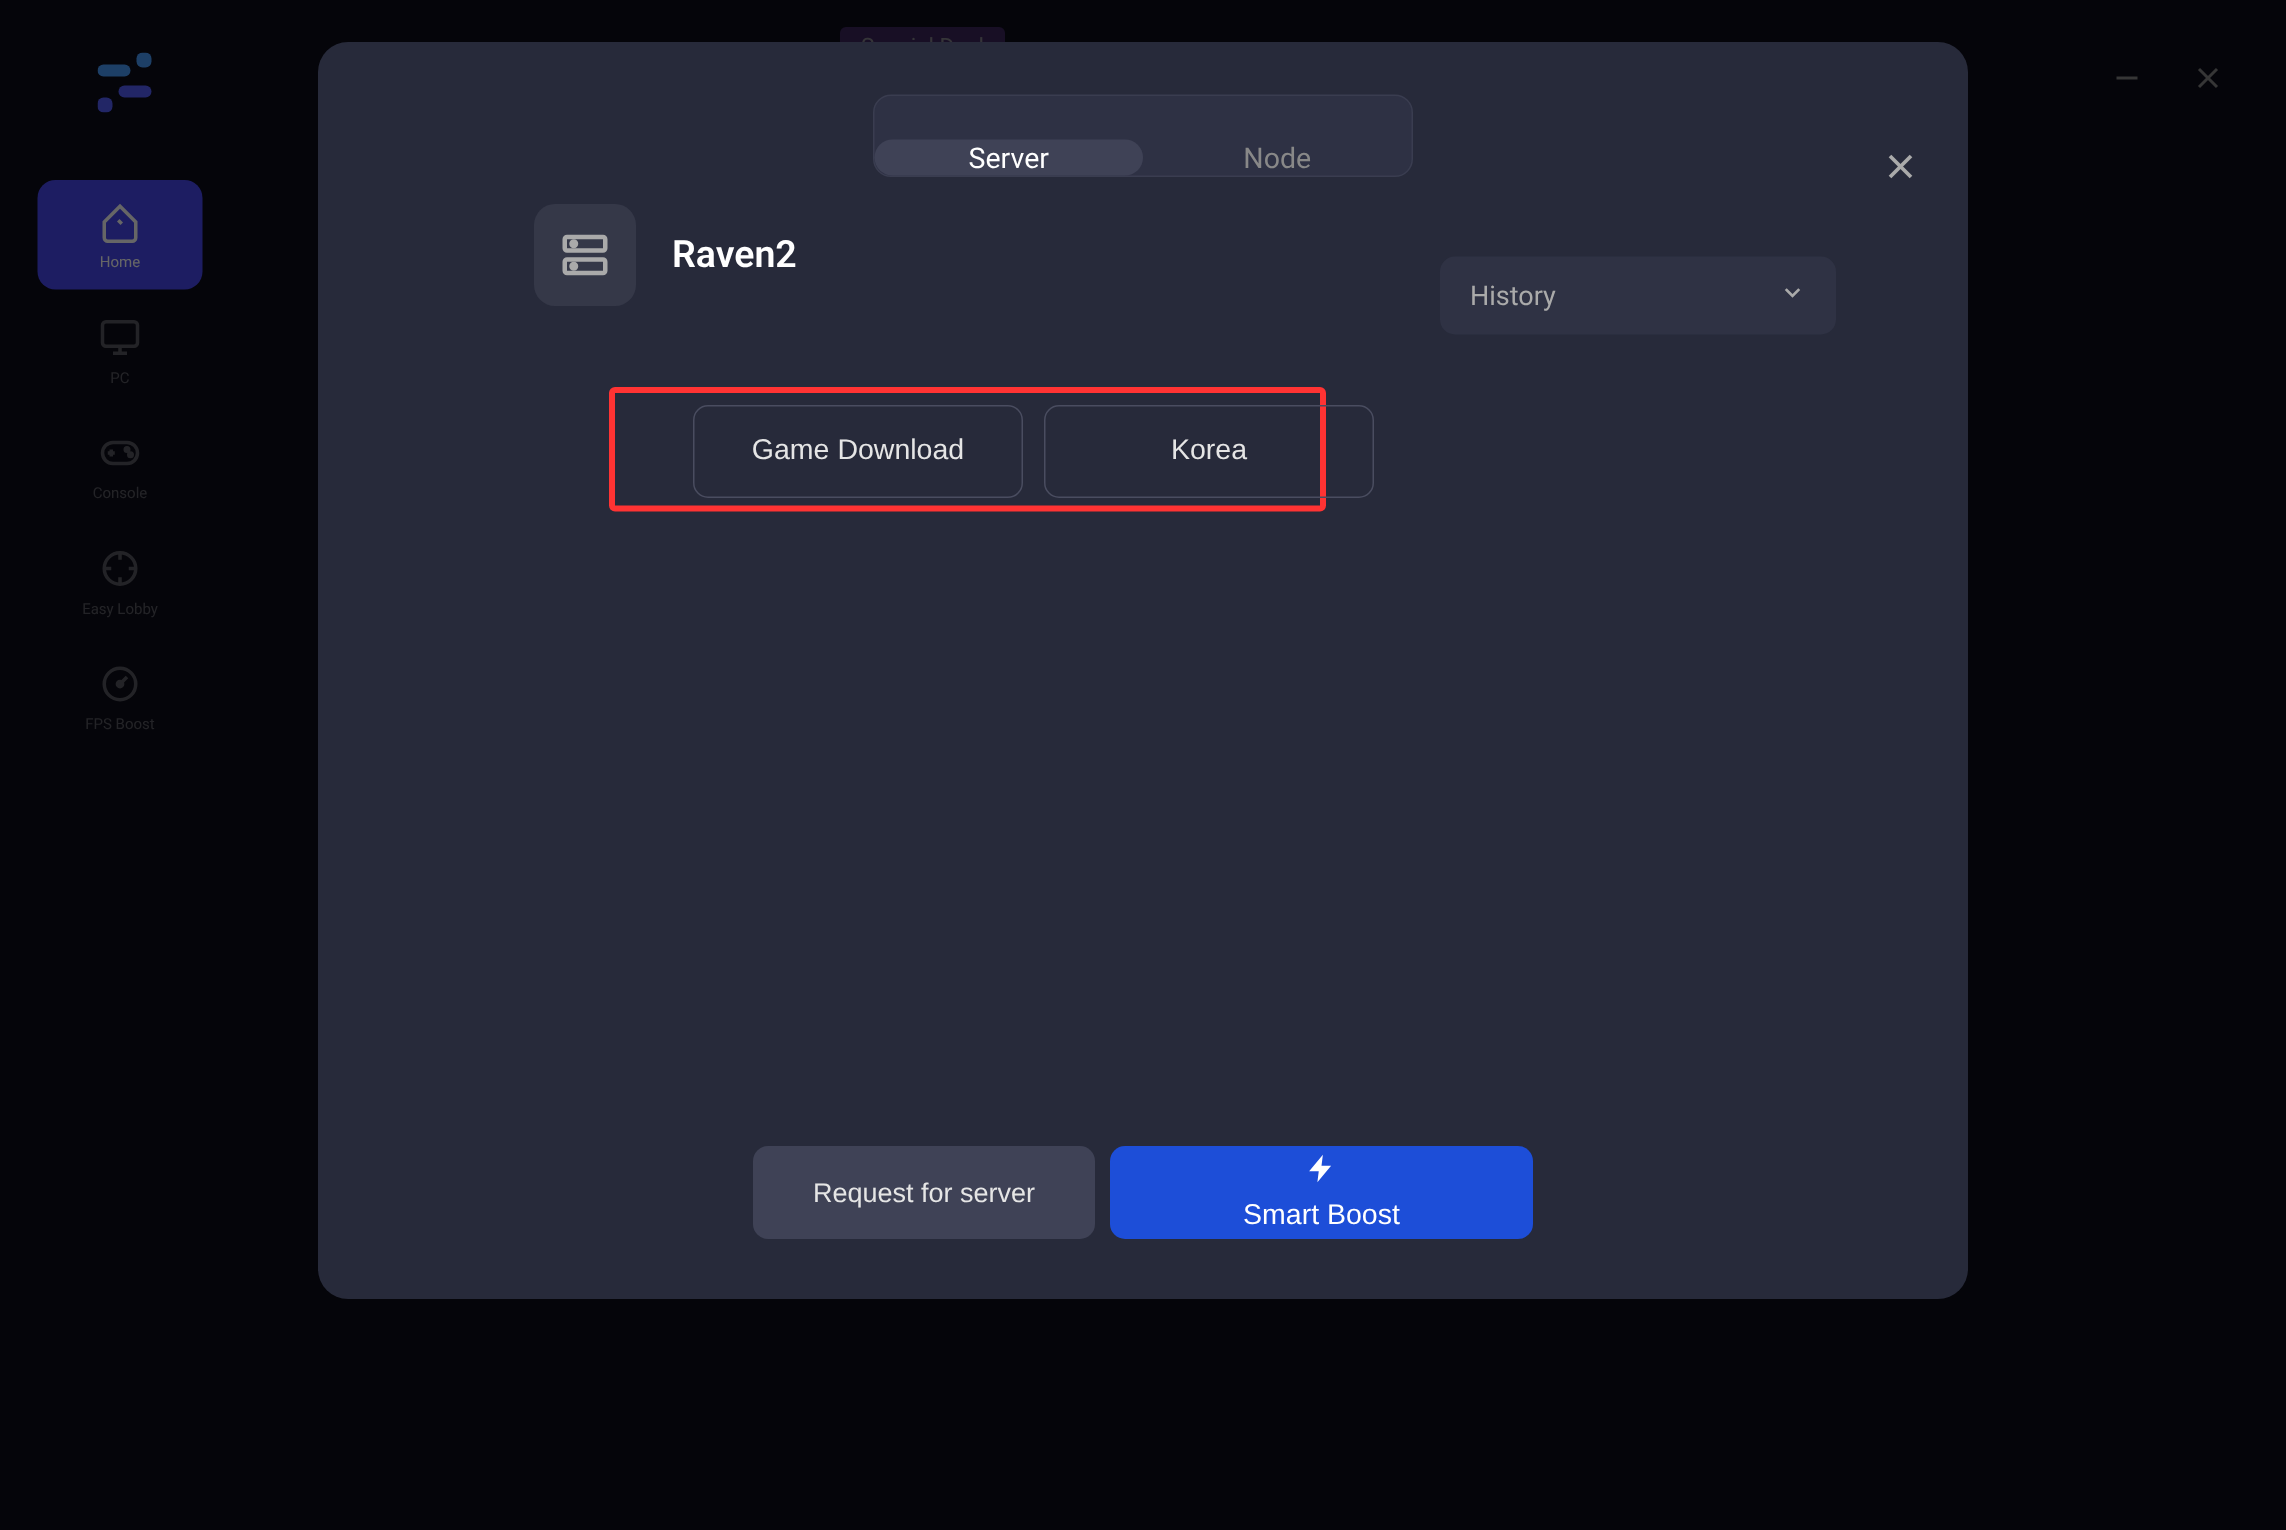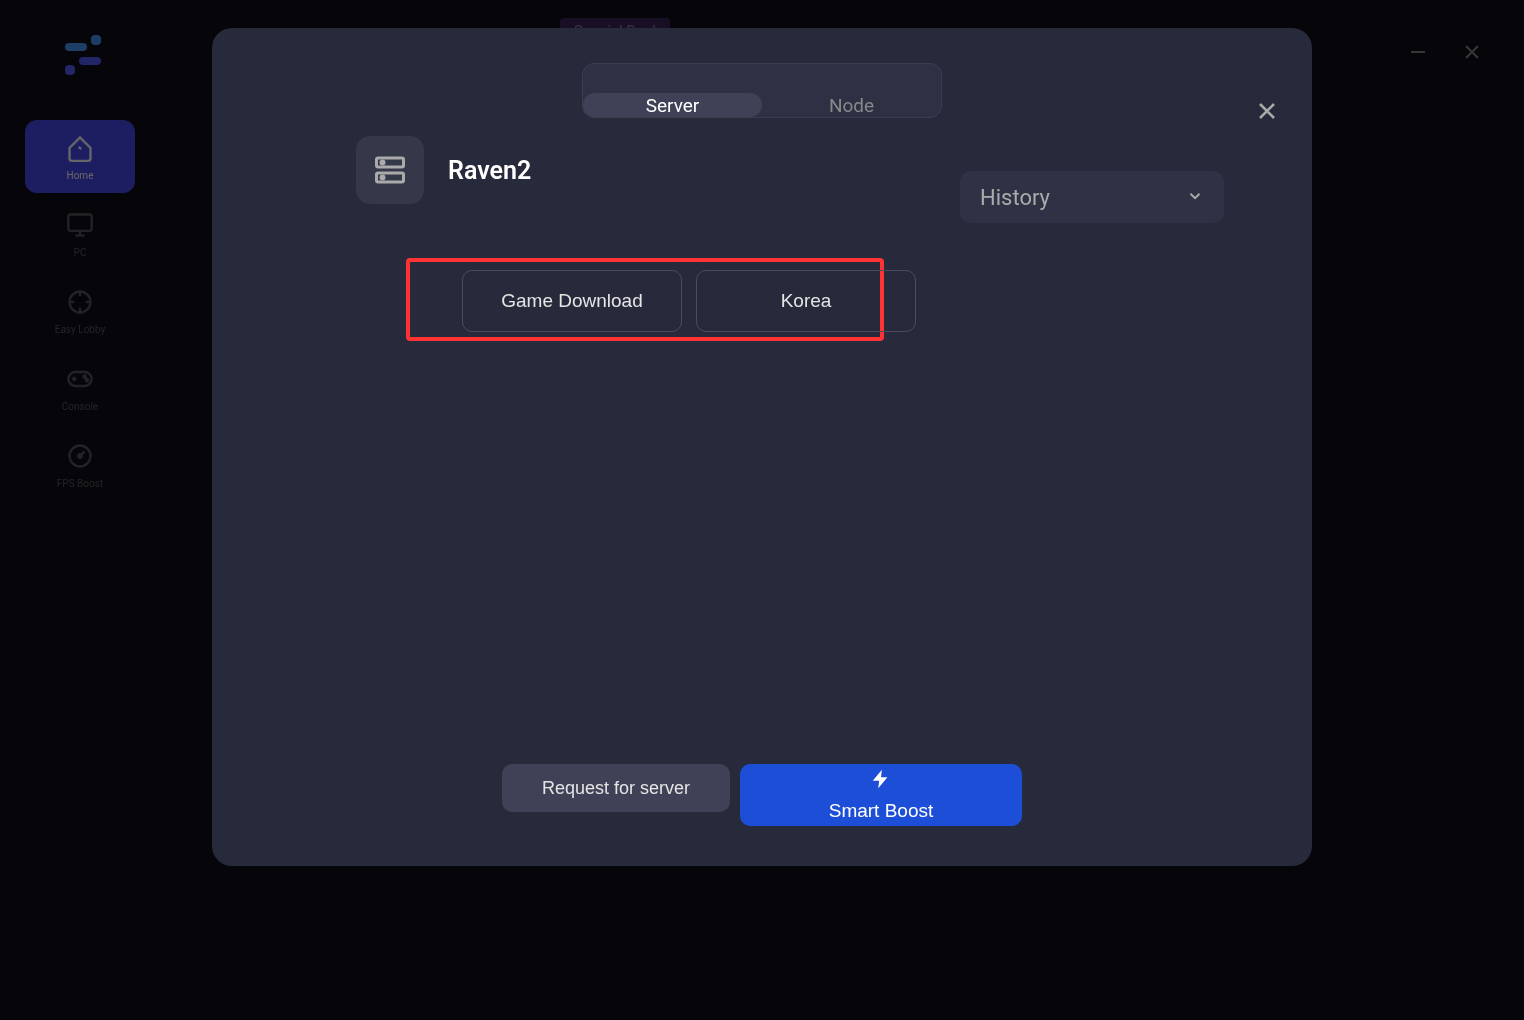--- a/index.html
+++ b/index.html
@@ -209,21 +209,21 @@
       width: 264px;
       height: 52px;
       background: #2f3244;
       border-radius: 10px;
       display: flex;
       align-items: center;
       justify-content: space-between;
       padding: 0 20px;
       cursor: pointer;
       color: #aaa;
-      font-size: 22px;
+      font-size: 18px;
     }
     
     
     .server-options-highlight {
       position: absolute;
       top: 230px;
       left: 194px;
       width: 478px;
       height: 83px;
       border: 4px solid #ff3333;
@@ -258,21 +258,21 @@
       position: absolute;
       bottom: 40px;
       left: 50%;
       transform: translateX(-50%);
       display: flex;
       gap: 10px;
     }
     
     .btn-request {
       width: 228px;
-      height: 48px;
+      height: 62px;
       background: #3f4256;
       border: none;
       border-radius: 10px;
       color: #e5e5e5;
       font-size: 18px;
       cursor: pointer;
     }
     
     .btn-boost {
       width: 282px;
@@ -341,40 +341,40 @@
           <rect x="2" y="3" width="20" height="14" rx="2"></rect>
           <line x1="8" y1="21" x2="16" y2="21"></line>
           <line x1="12" y1="17" x2="12" y2="21"></line>
         </svg>
       </div>
       <span class="sidebar-label">PC</span>
     </div>
     <div class="sidebar-item">
       <div class="sidebar-icon">
         <svg width="28" height="28" viewBox="0 0 24 24" fill="none" stroke="#ccc" stroke-width="2">
+          <rect x="2" y="6" width="20" height="12" rx="6"></rect>
+          <line x1="7" y1="10" x2="7" y2="14"></line>
+          <line x1="5" y1="12" x2="9" y2="12"></line>
+          <circle cx="16" cy="10" r="1" fill="#ccc"></circle>
+          <circle cx="18" cy="13" r="1" fill="#ccc"></circle>
+        </svg>
+      </div>
+      <span class="sidebar-label">Console</span>
+    </div>
+    <div class="sidebar-item">
+      <div class="sidebar-icon">
+        <svg width="28" height="28" viewBox="0 0 24 24" fill="none" stroke="#ccc" stroke-width="2">
           <circle cx="12" cy="12" r="9"></circle>
           <line x1="12" y1="3" x2="12" y2="7"></line>
           <line x1="12" y1="17" x2="12" y2="21"></line>
           <line x1="3" y1="12" x2="7" y2="12"></line>
           <line x1="17" y1="12" x2="21" y2="12"></line>
         </svg>
       </div>
       <span class="sidebar-label">Easy Lobby</span>
-    </div>
-    <div class="sidebar-item">
-      <div class="sidebar-icon">
-        <svg width="28" height="28" viewBox="0 0 24 24" fill="none" stroke="#ccc" stroke-width="2">
-          <rect x="2" y="6" width="20" height="12" rx="6"></rect>
-          <line x1="7" y1="10" x2="7" y2="14"></line>
-          <line x1="5" y1="12" x2="9" y2="12"></line>
-          <circle cx="16" cy="10" r="1" fill="#ccc"></circle>
-          <circle cx="18" cy="13" r="1" fill="#ccc"></circle>
-        </svg>
-      </div>
-      <span class="sidebar-label">Console</span>
     </div>
     <div class="sidebar-item">
       <div class="sidebar-icon">
         <svg width="28" height="28" viewBox="0 0 24 24" fill="none" stroke="#ccc" stroke-width="2">
           <circle cx="12" cy="12" r="9"></circle>
           <path d="M12 12l4-4"></path>
           <circle cx="12" cy="12" r="1.5" fill="#ccc"></circle>
         </svg>
       </div>
       <span class="sidebar-label">FPS Boost</span>

